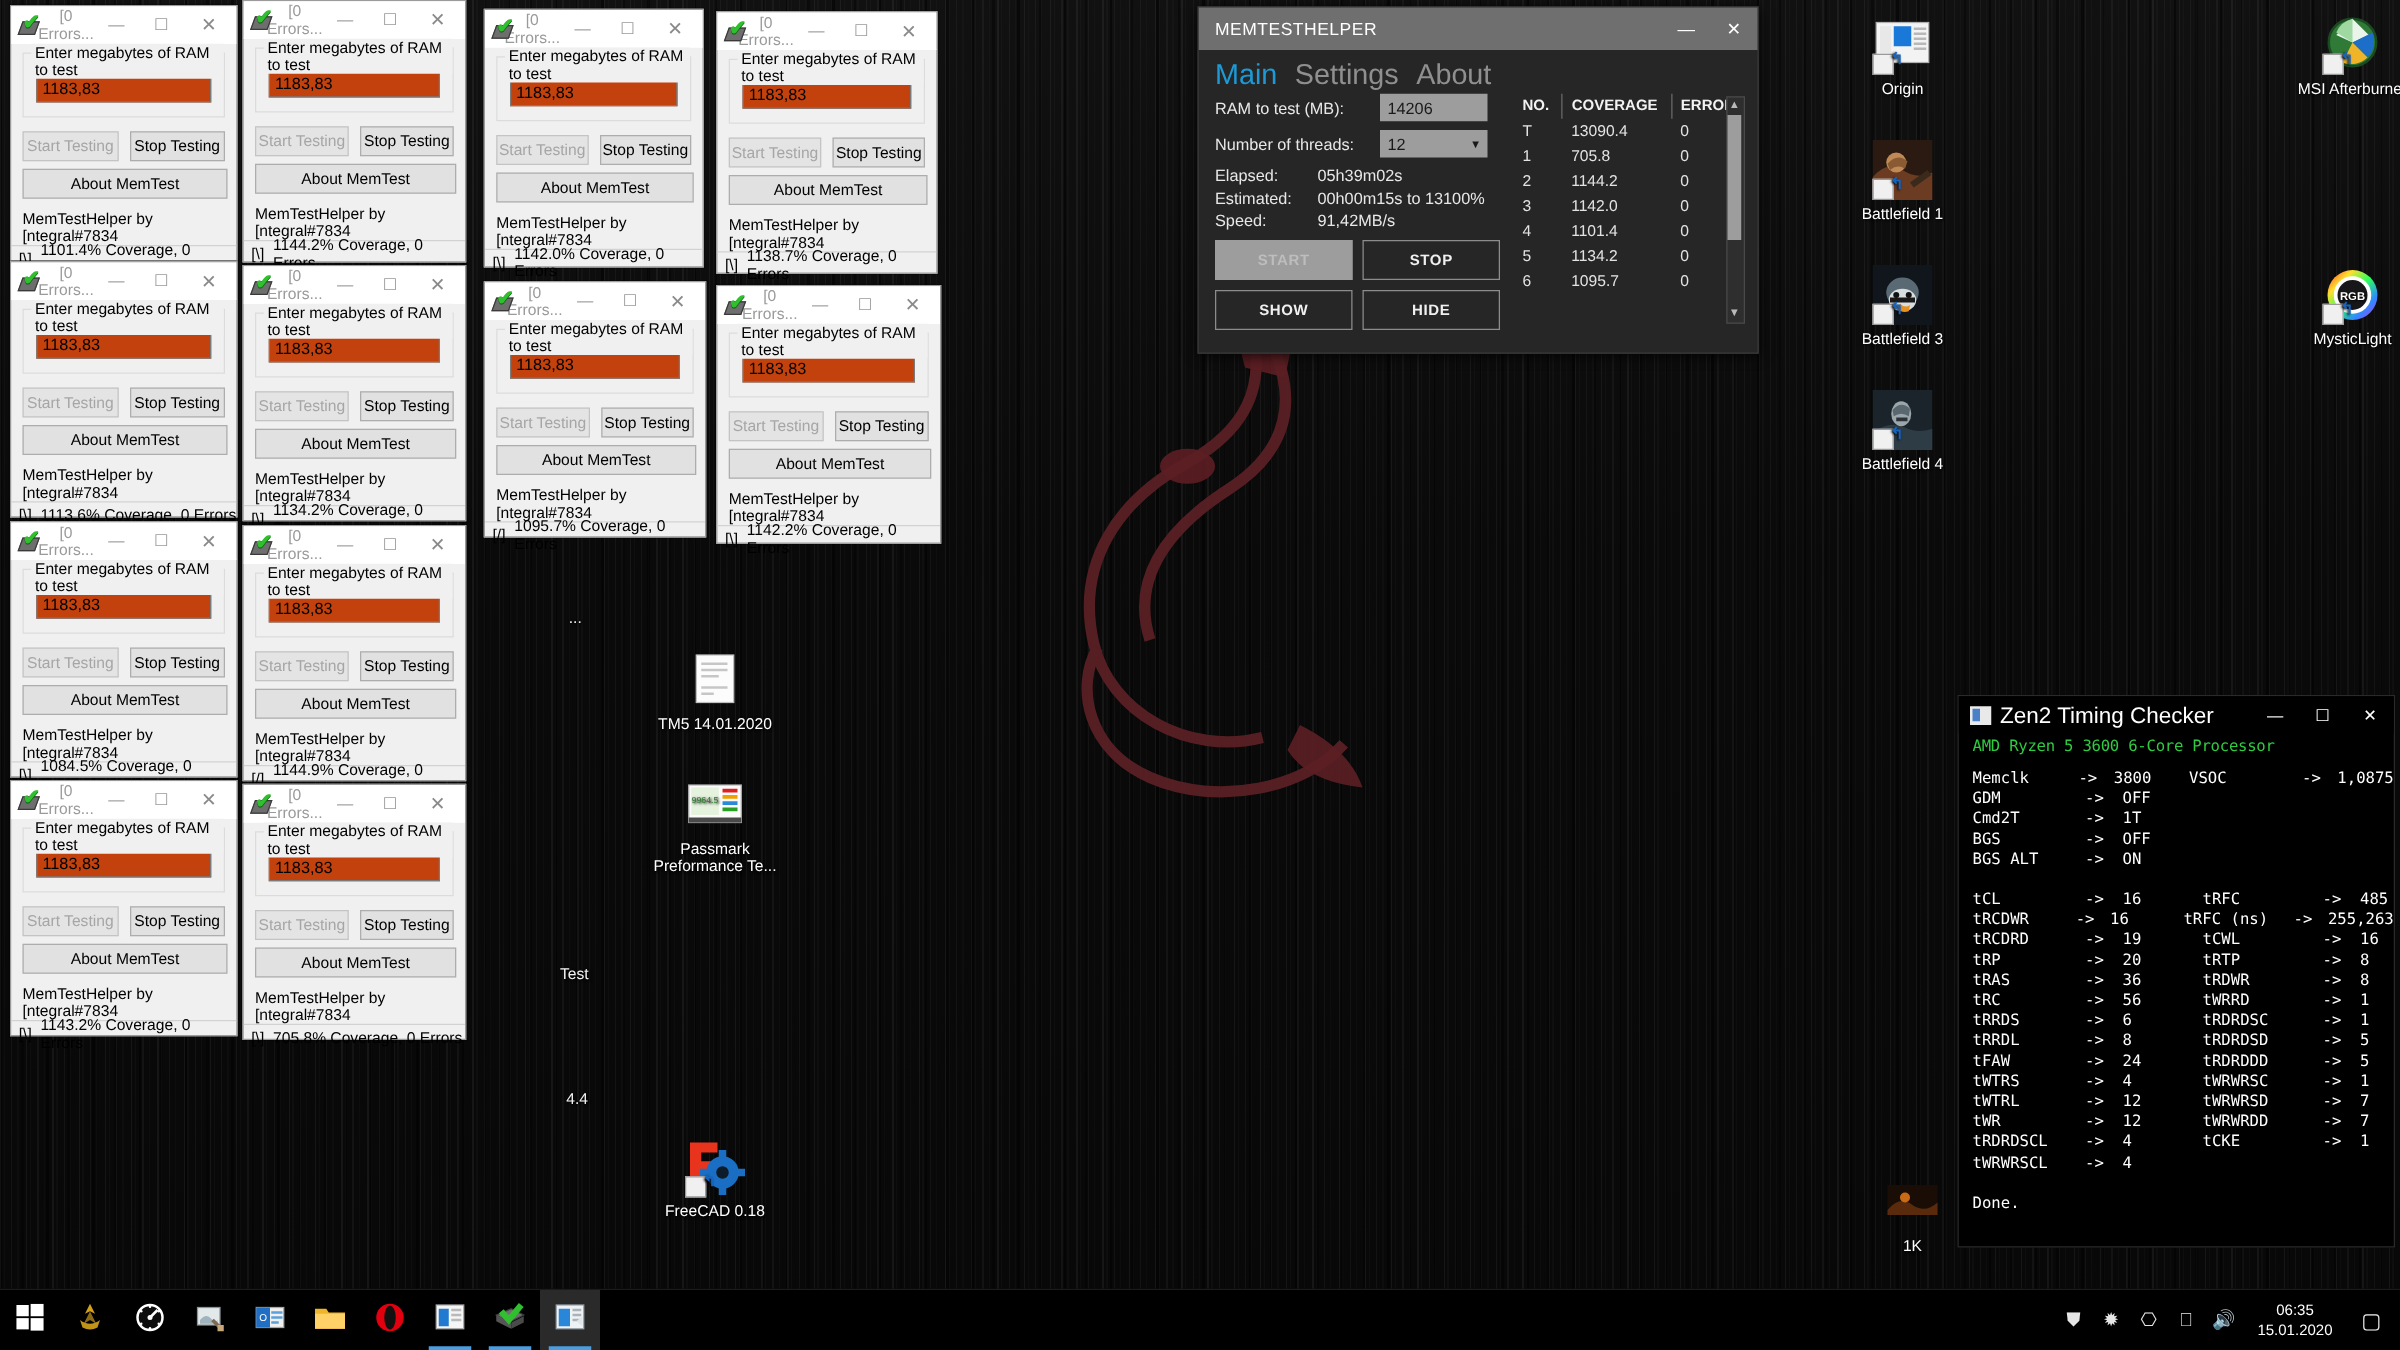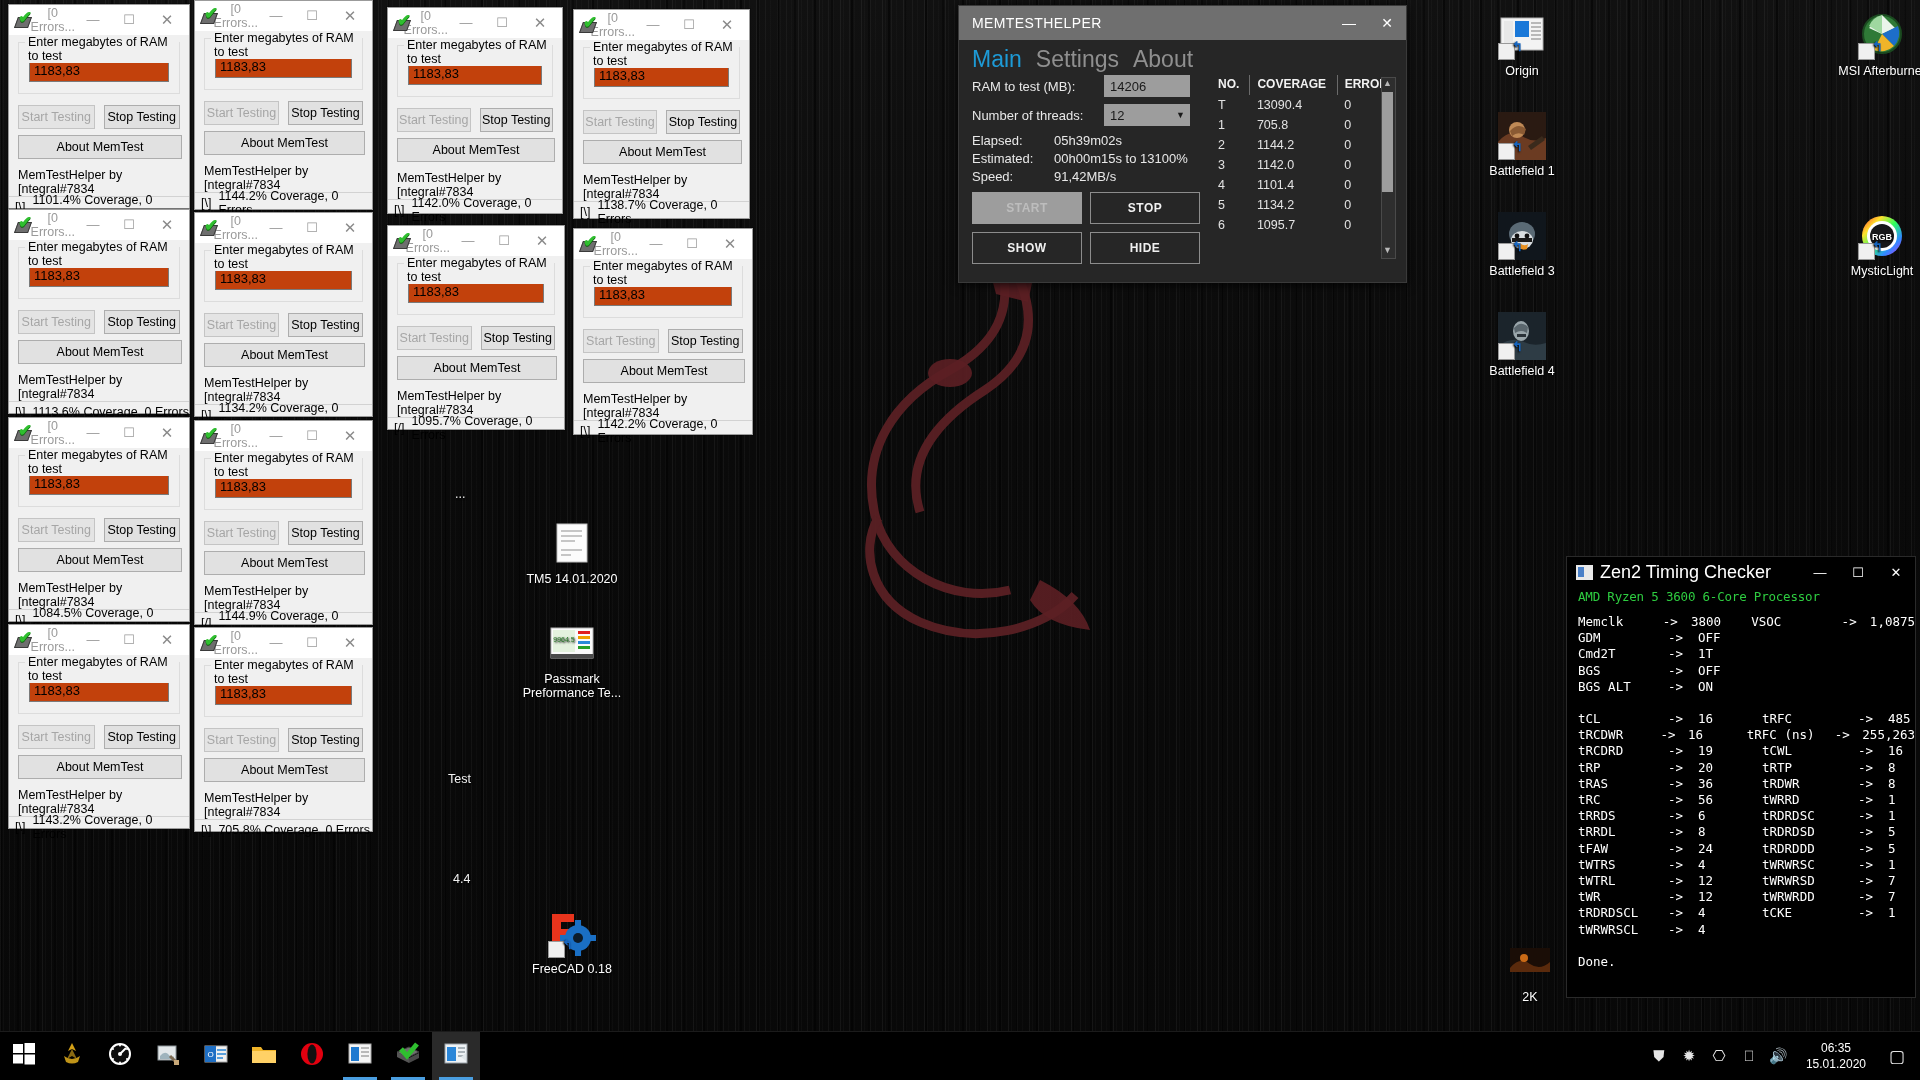--- a/index.html
+++ b/index.html
@@ -415,21 +415,21 @@
       </div>
       <div class="dicon" style="left: 1478px; top: 938px;">
         <span class="glyph">
       <svg viewBox="0 0 48 48">
             <rect x="4" y="10" width="40" height="24" fill="#1a0d06"></rect>
             <path d="M4 30 q10 -12 20 -4 q10 7 20 -2 v10 h-40z" fill="#5a2a0c"></path>
             <circle cx="18" cy="20" r="4" fill="#c96a16"></circle>
           </svg>
       
     </span>
-    <span class="lbl">2K</span>
+    <span class="lbl">1K</span>
       </div>
     </div>
 
   <div id="bg-texts">
       <div class="bgtext" style="left: 622px; top: 259px;">Sniper Elite 4</div>
       <div class="bgtext" style="left: 452px; top: 159px;">0-13.</div>
       <div class="bgtext" style="left: 688px; top: 162px;">aw</div>
       <div class="bgtext" style="left: 453px; top: 262px;">020</div>
       <div class="bgtext" style="left: 453px; top: 368px;">2020</div>
       <div class="bgtext" style="left: 458px; top: 375px;">z</div>

